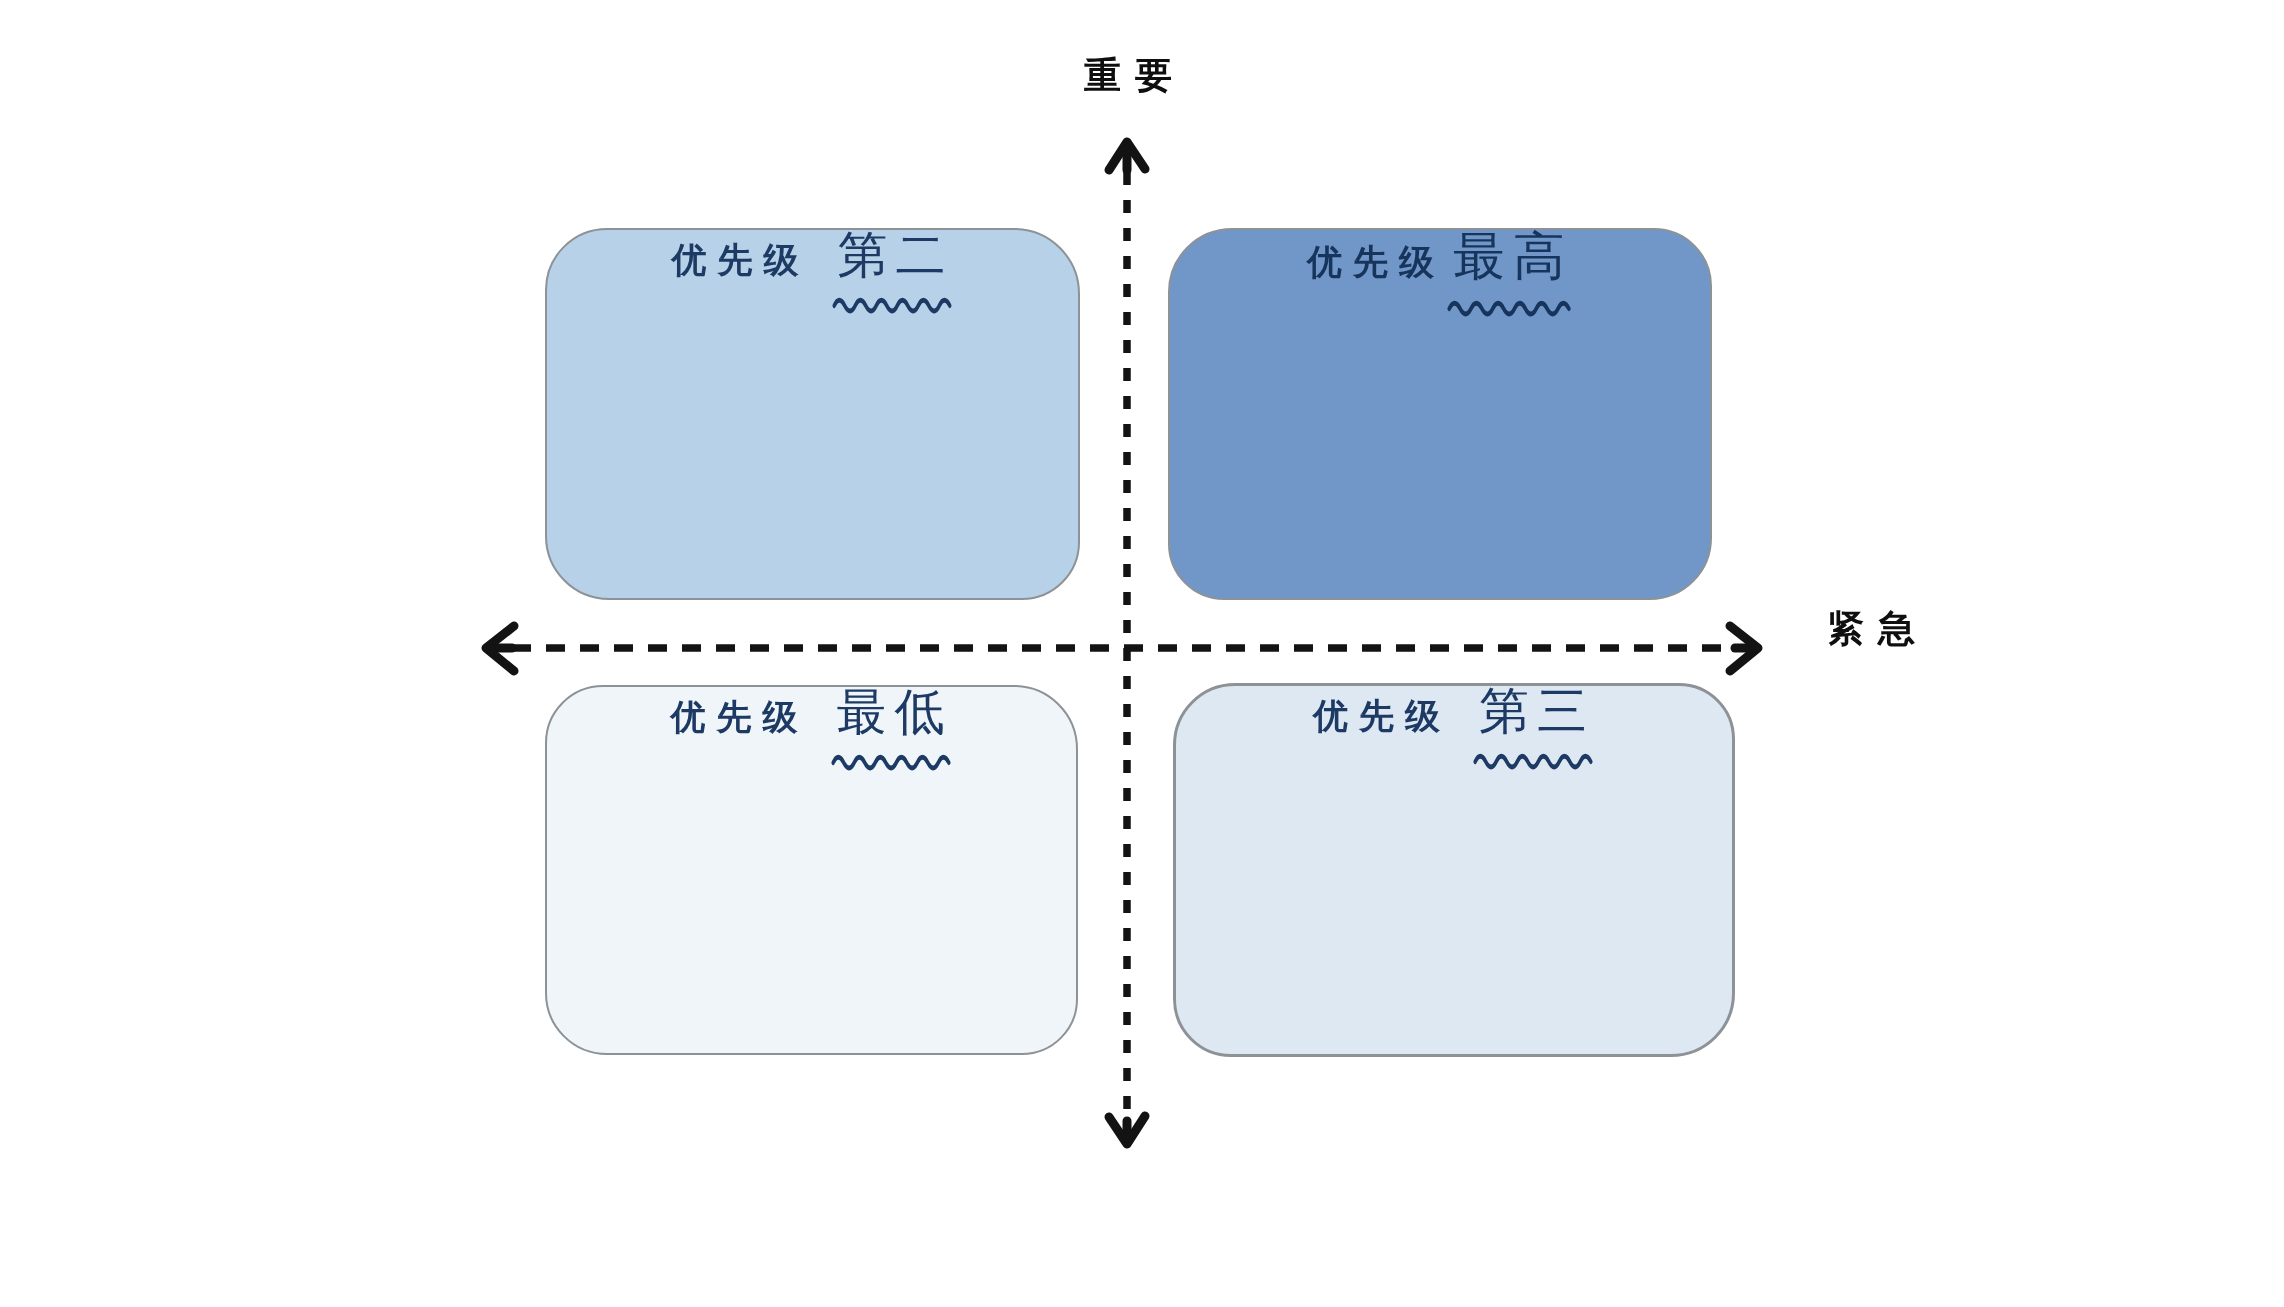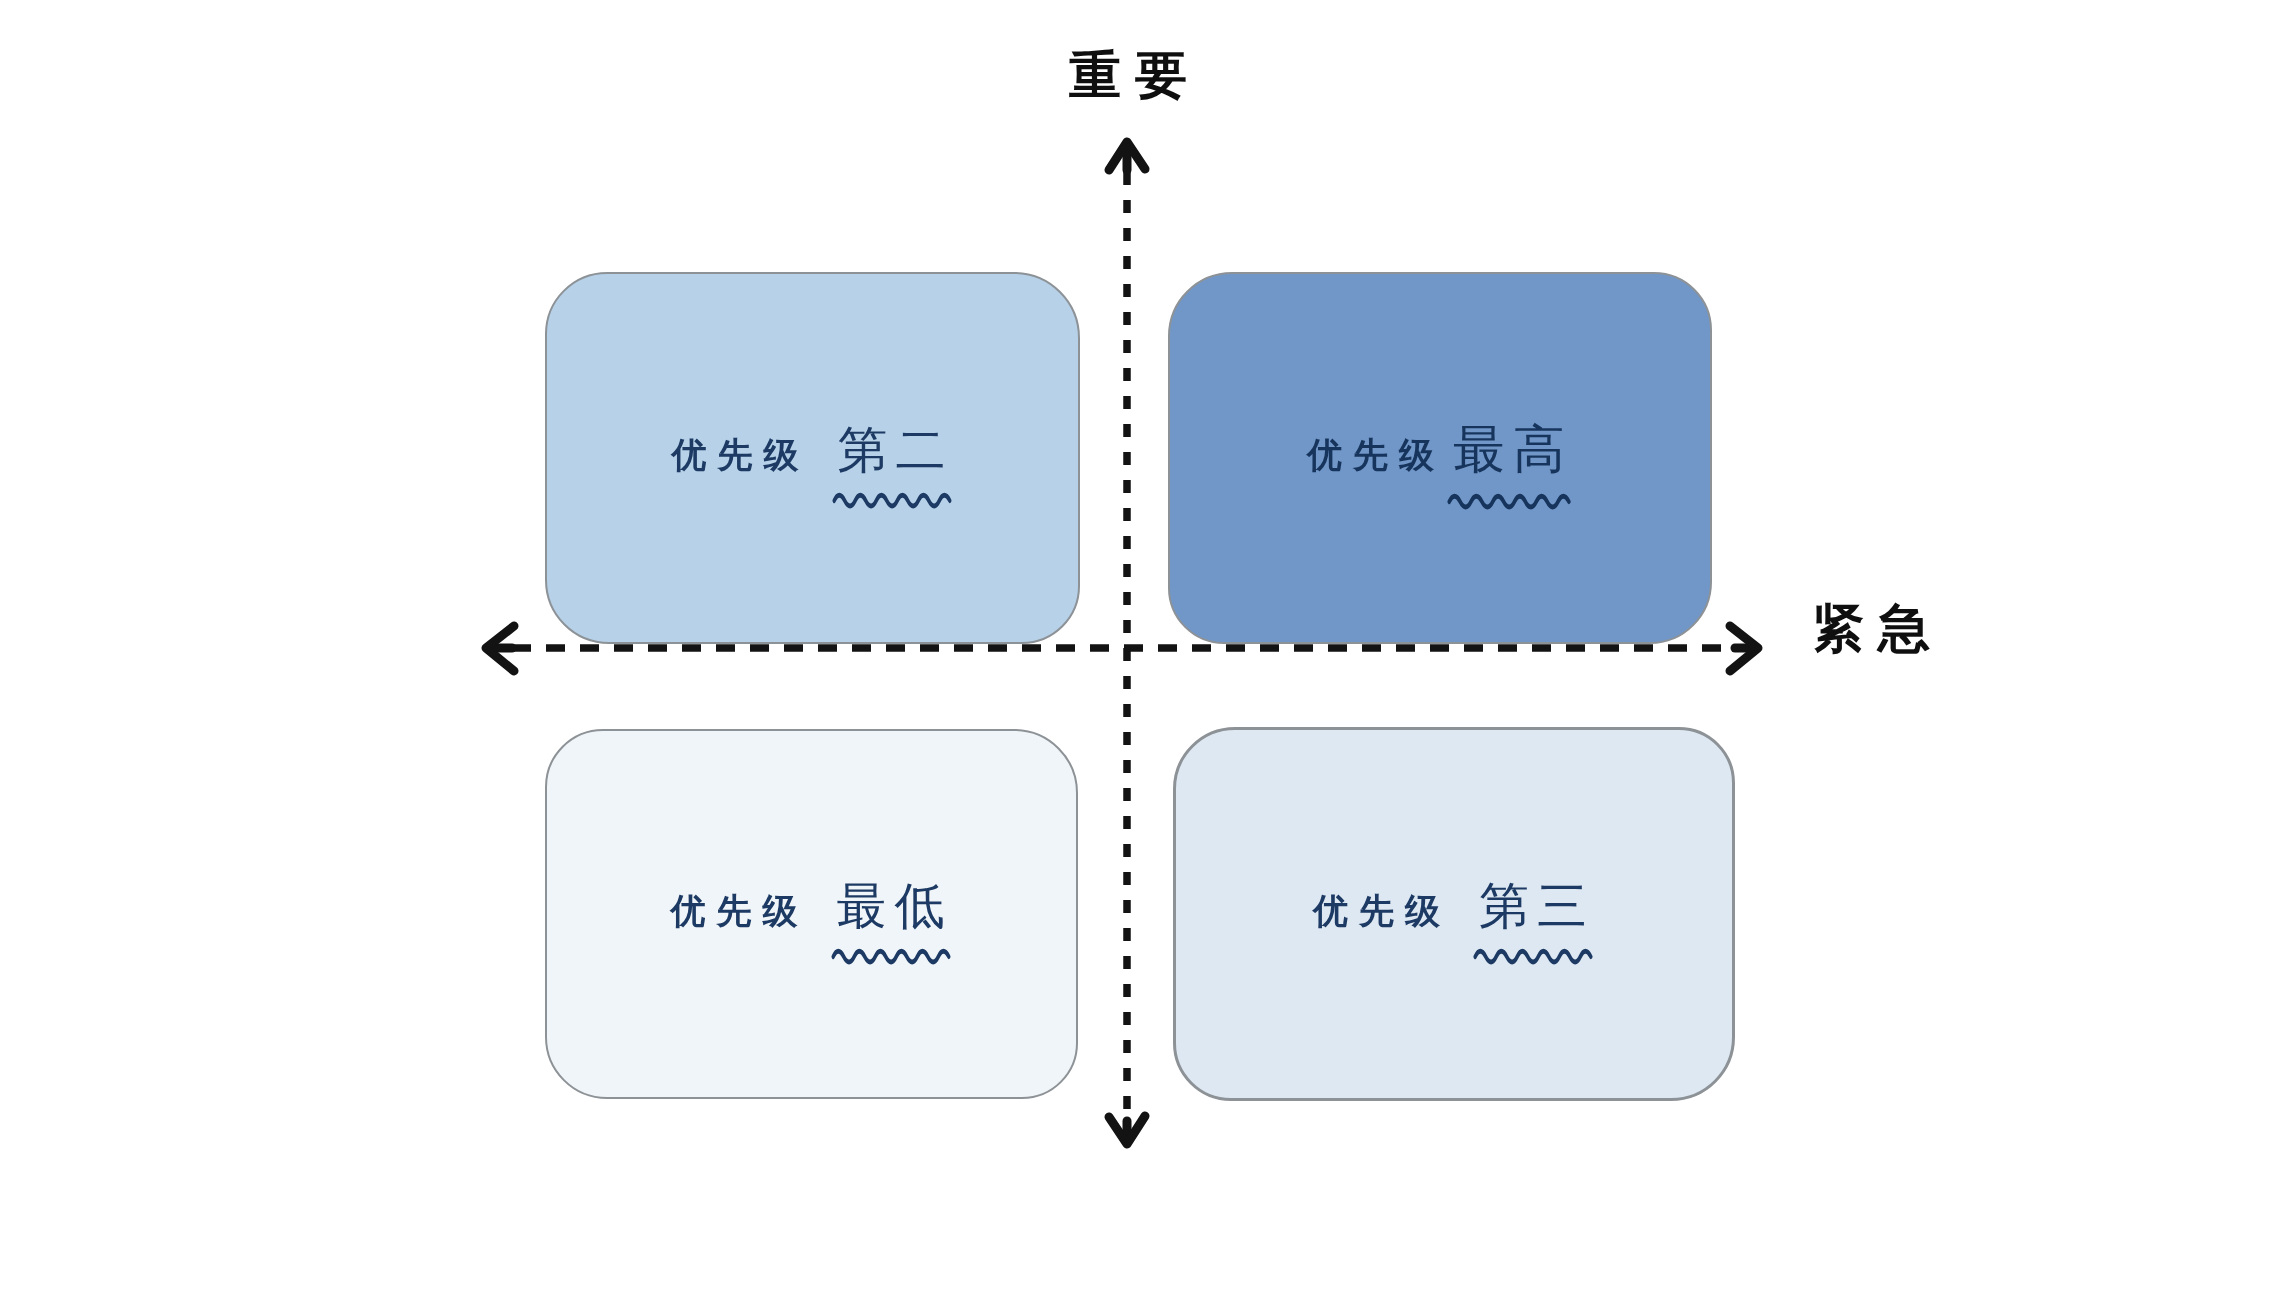--- a/index.html
+++ b/index.html
@@ -29,36 +29,34 @@
     stroke: #131313;
     stroke-width: 9;
     fill: none;
     stroke-linecap: round;
     stroke-linejoin: round;
   }
 
   .axis-label {
     position: absolute;
     transform: translate(-50%, -50%);
-    font-size: 52px;
+    font-size: 37px;
     font-weight: bold;
     letter-spacing: 14px;
     color: #0f0f0f;
     white-space: nowrap;
   }
 
   
   .quadrant {
     position: absolute;
     display: flex;
-    align-items: center;
     justify-content: center;
     border: 2.5px solid #8d9297;
     box-sizing: border-box;
-    margin-top: 44px;
   }
   .q-tl { left: 545px;  top: 228px; width: 535px; height: 372px; border-radius: 62px 66px 58px 64px; }
   .q-tr { left: 1168px; top: 228px; width: 544px; height: 372px; border-radius: 64px 58px 62px 56px; }
   .q-bl { left: 545px;  top: 685px; width: 533px; height: 370px; border-radius: 58px 64px 56px 62px; }
   .q-br { left: 1173px; top: 683px; width: 562px; height: 374px; border-radius: 62px 56px 64px 58px; border-width: 3px; }
 
   .q-line {
     display: flex;
     align-items: baseline;
     gap: 28px;

